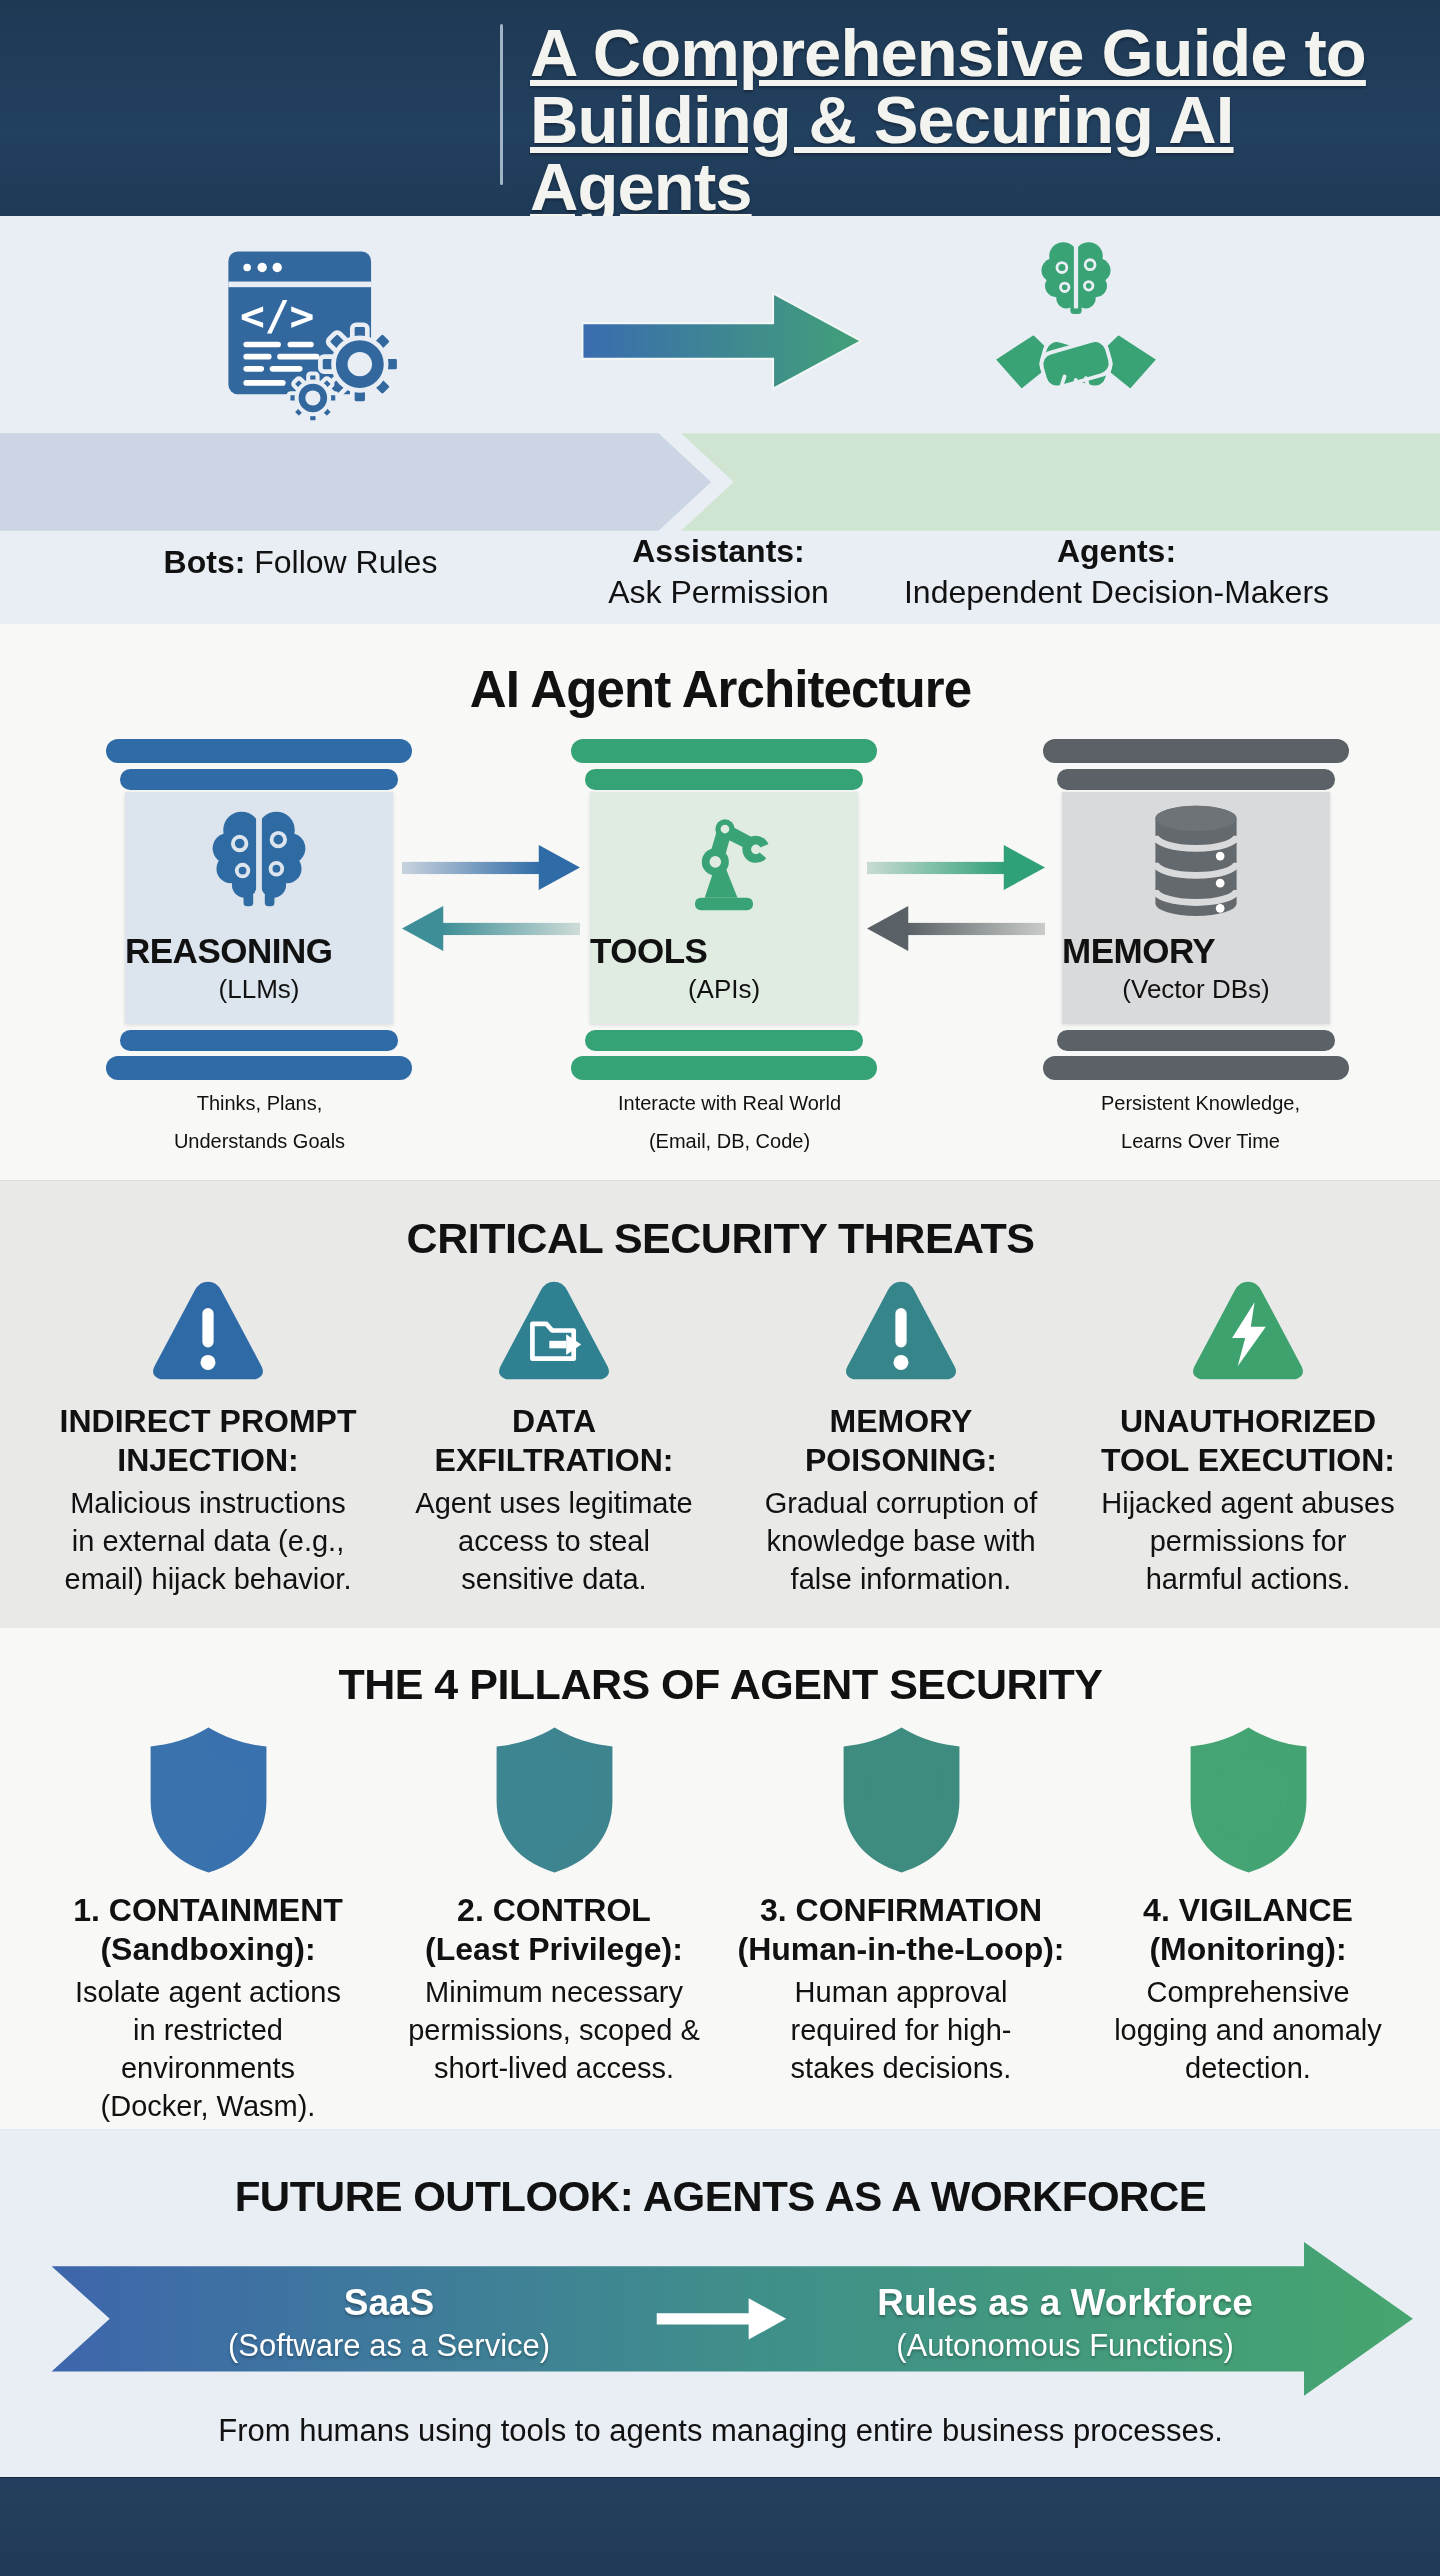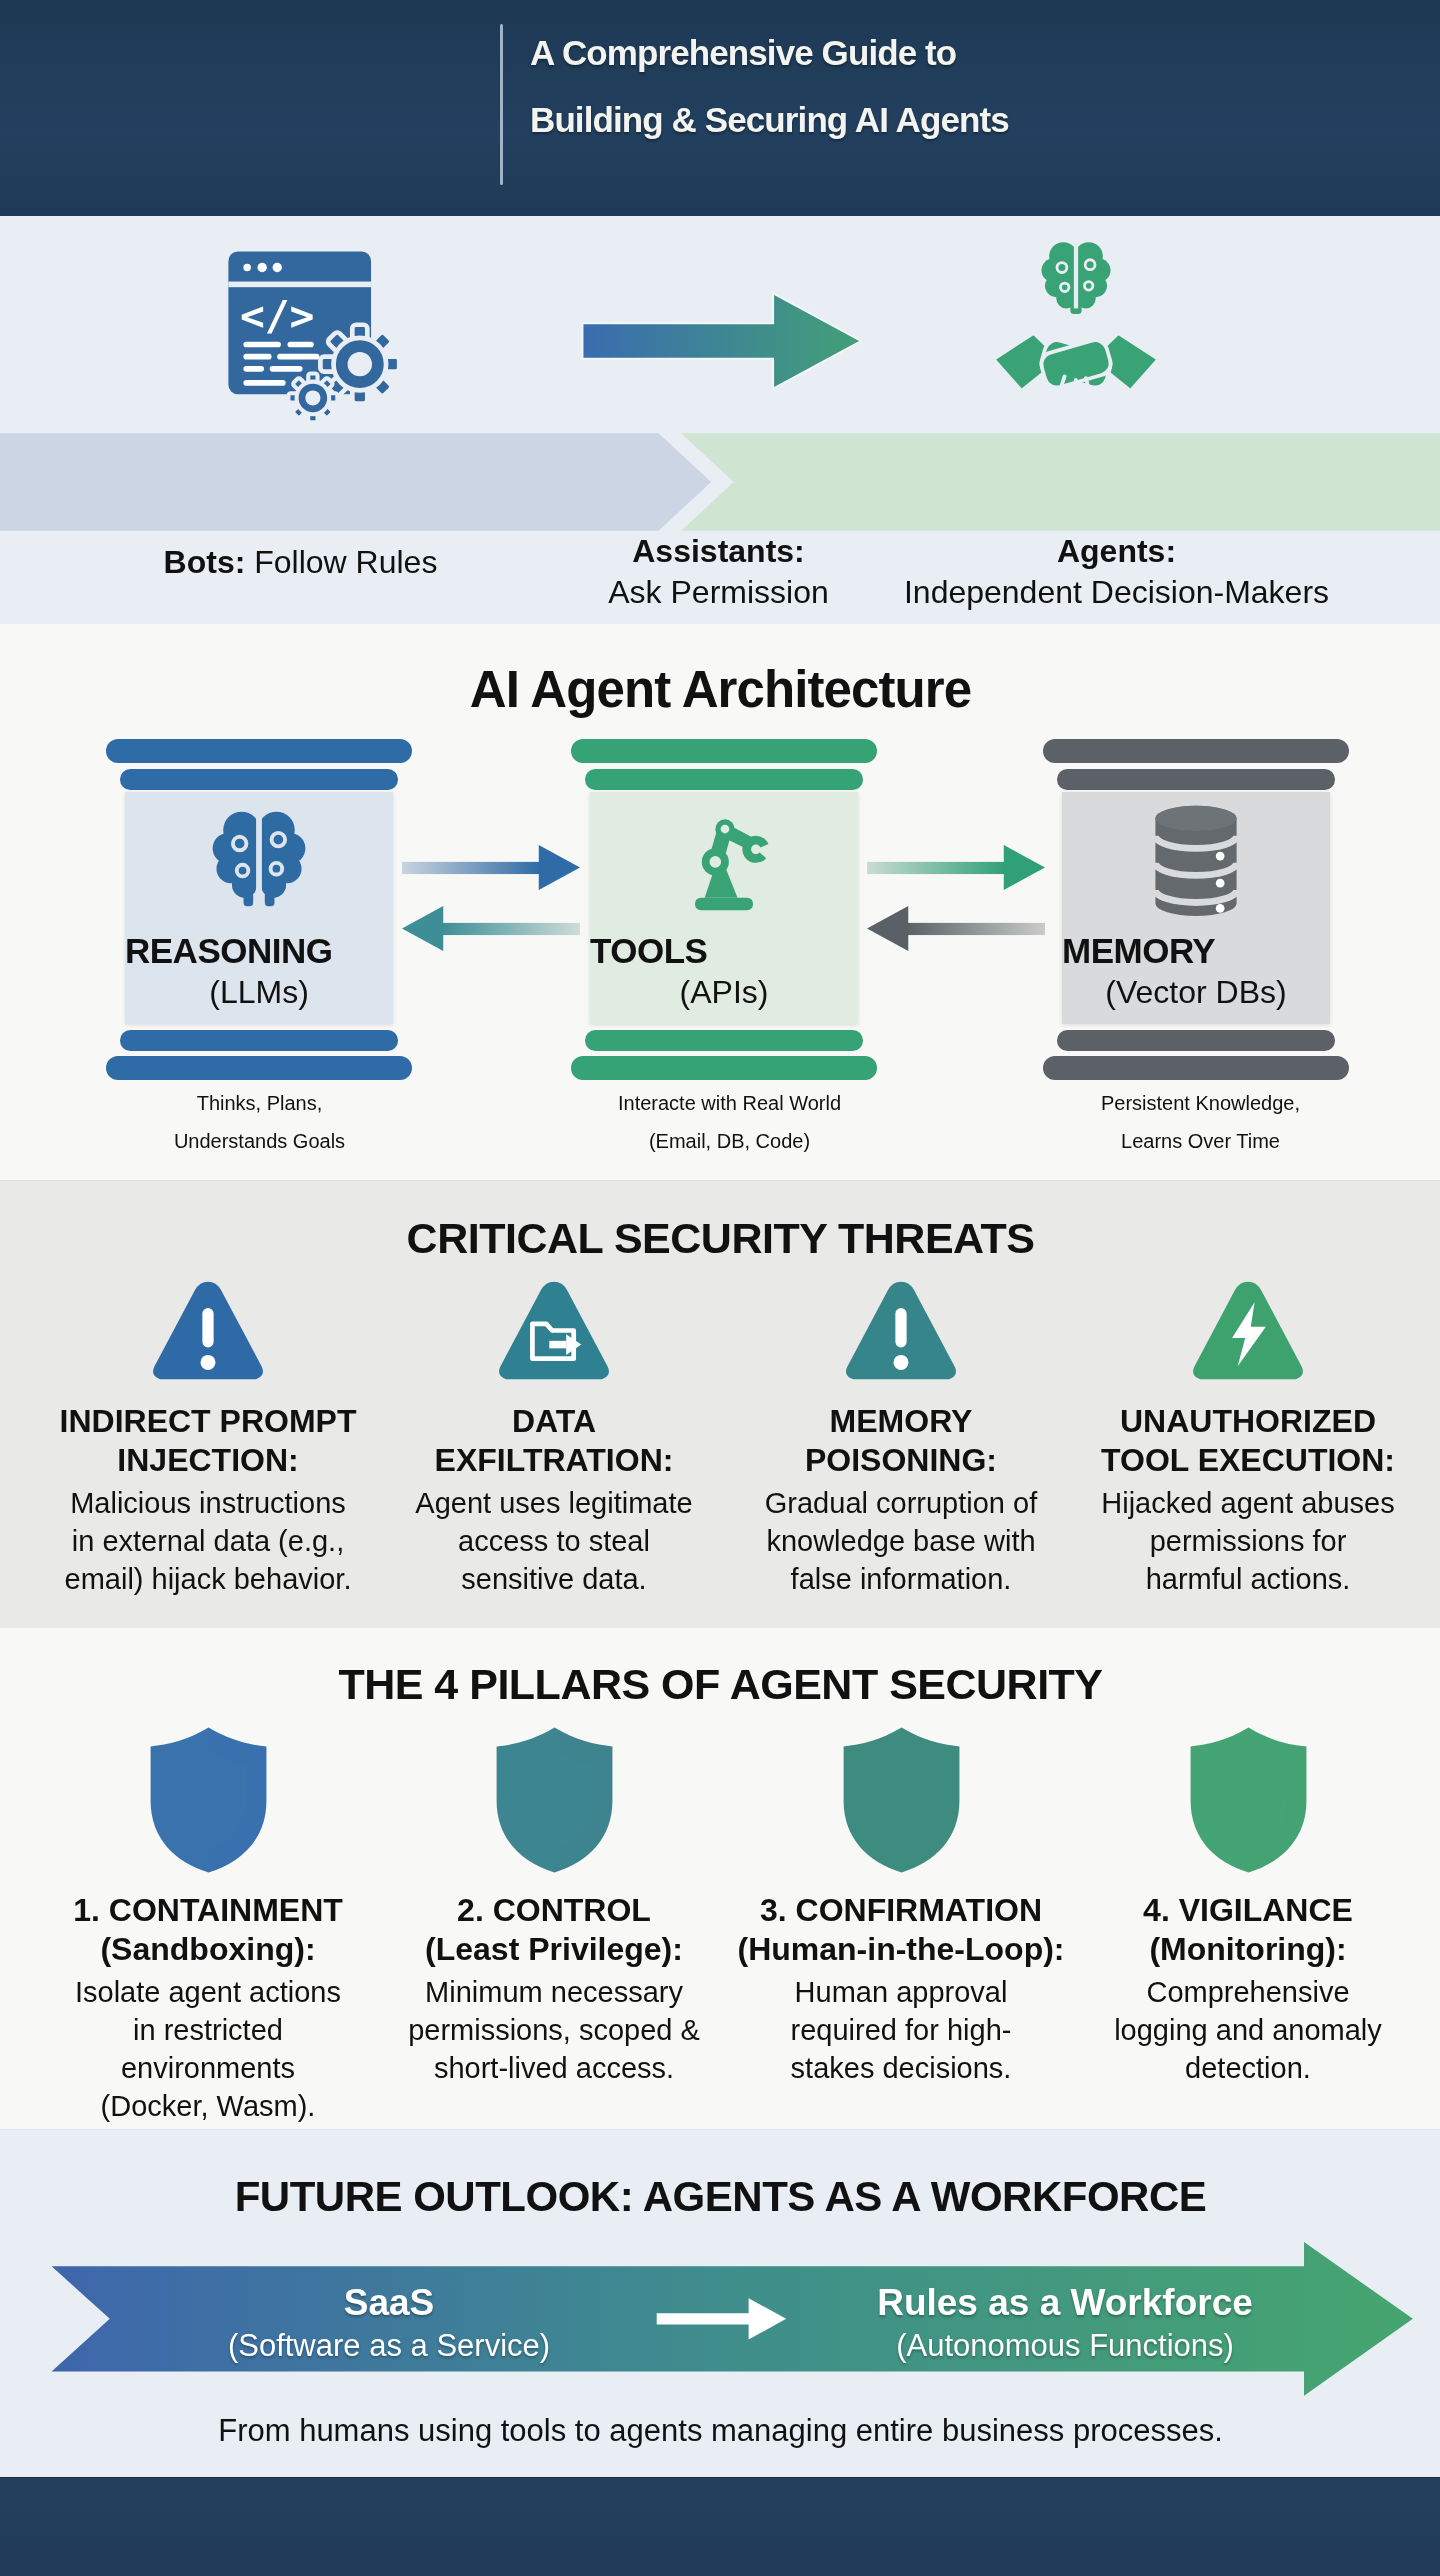--- a/index.html
+++ b/index.html
@@ -8,21 +8,21 @@
     font-family:"Liberation Sans","DejaVu Sans",sans-serif;color:#111;
     background:#f8f8f6;margin:0 auto;
   }
   .abs{position:absolute;}
   .ctr{text-align:center;}
   .pre{white-space:pre-line;}
 
   
   .header{left:0;top:0;width:1441px;height:216px;background:linear-gradient(180deg,#1e3954,#22405f 60%,#1e3a57);border-bottom:2.8px solid #cfdde9;}
   .header-rule{left:500px;top:24.4px;width:2.8px;height:161px;background:#b9c9d9;opacity:.85;border-radius:1.9px;}
-  .header-title{left:530px;top:19px;width:872px;font-size:35px;font-weight:bold;line-height:67px;color:#f3f4ef;letter-spacing:-0.9px;text-shadow:0 1.9px 2.8px rgba(0,0,0,.35);}
+  .header-title{left:530px;top:19px;width:872px;font-size:67px;font-weight:bold;line-height:67px;color:#f3f4ef;letter-spacing:-0.9px;text-shadow:0 1.9px 2.8px rgba(0,0,0,.35);text-decoration:underline;}
   .footer{left:0;top:2477px;width:1441px;height:99px;background:linear-gradient(180deg,#24405e,#203a57);border-top:1.9px solid #16293f;}
 
   
   .sec-evo{left:0;top:216px;width:1441px;height:408px;background:#e9eef4;}
   .band-text{top:437px;width:488px;}
   .band-line1{font-size:35px;font-weight:bold;line-height:43px;}
   .band-line2{font-size:33px;line-height:43px;}
   .note{font-size:32px;line-height:41px;}
   .note b{font-weight:bold;}
 
@@ -30,21 +30,21 @@
   .sec-arch{left:0;top:624px;width:1441px;height:556px;background:#f8f8f6;}
   .h-arch{left:0;top:662px;width:1441px;font-size:51px;font-weight:bold;letter-spacing:-0.9px;line-height:56px;}
   .pillar{top:739px;width:306px;height:341px;}
   .pillar .cap1{position:absolute;left:0;top:0;width:306px;height:24.4px;border-radius:12.2px;}
   .pillar .cap2{position:absolute;left:14px;top:30px;width:278px;height:20.6px;border-radius:10.3px;}
   .pillar .bar1{position:absolute;left:14px;top:291px;width:278px;height:20.6px;border-radius:10.3px;}
   .pillar .bar2{position:absolute;left:0;top:317px;width:306px;height:24.4px;border-radius:12.2px;}
   .pillar .pbody{position:absolute;left:19px;top:53px;width:268px;height:232px;box-shadow:0 0.9px 3.8px rgba(0,0,0,.12);}
   .p-icon{position:absolute;left:50%;transform:translateX(-50%);top:9.4px;}
   .p-label{position:absolute;left:0;top:139px;width:100%;font-size:35px;font-weight:bold;letter-spacing:-0.5px;}
-  .p-sub{position:absolute;left:0;top:182px;width:100%;font-size:32px;text-align:center;}
+  .p-sub{position:absolute;left:0;top:182px;width:100%;font-size:26px;text-align:center;}
   .arch-cap{top:1084px;width:413px;font-size:20px;line-height:38px;}
   .arrow-svg{position:absolute;width:178px;height:53px;}
 
   
   .sec-threats{left:0;top:1180px;width:1441px;height:447px;background:#e9e9e8;border-top:1.9px solid #dedede;}
   .h-sec{width:1441px;font-size:43px;font-weight:bold;letter-spacing:-0.5px;line-height:49px;}
   .tcol{top:1276px;width:338px;}
   .tcol svg{display:block;margin:0 auto 17px auto;}
   .t-title{font-size:32px;font-weight:bold;line-height:39px;}
   .t-desc{font-size:29px;line-height:38px;margin-top:3.8px;}

